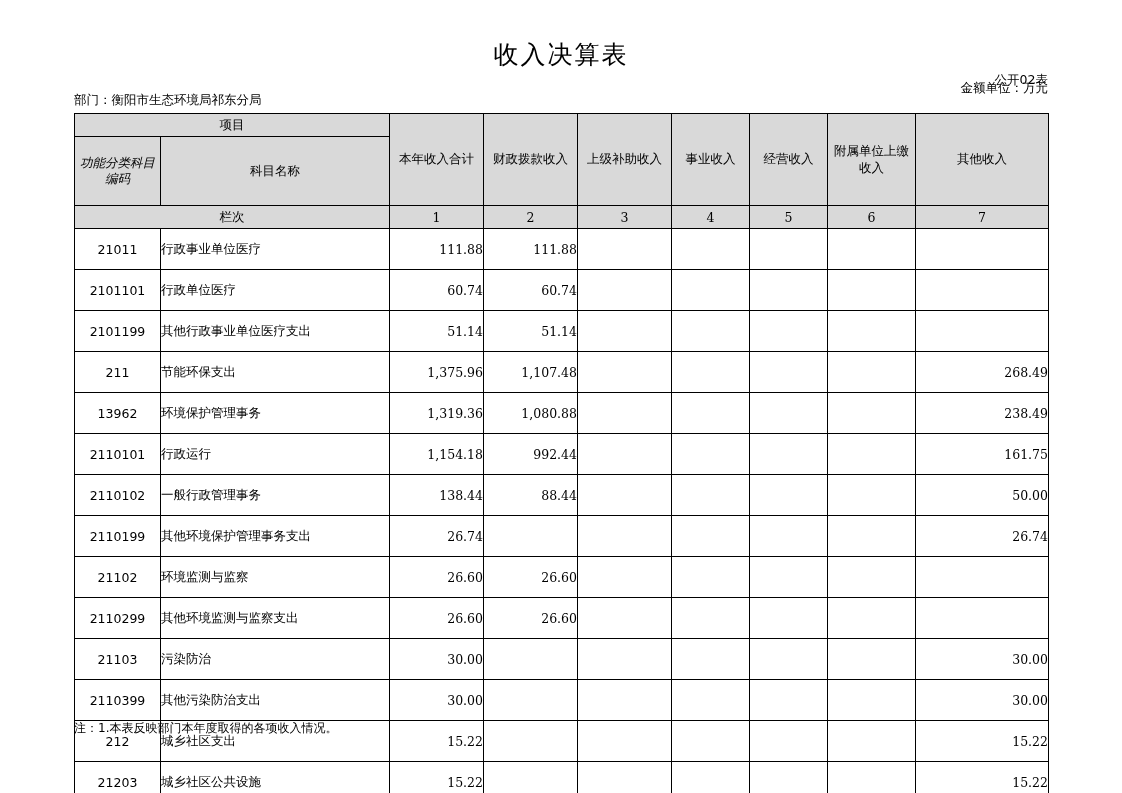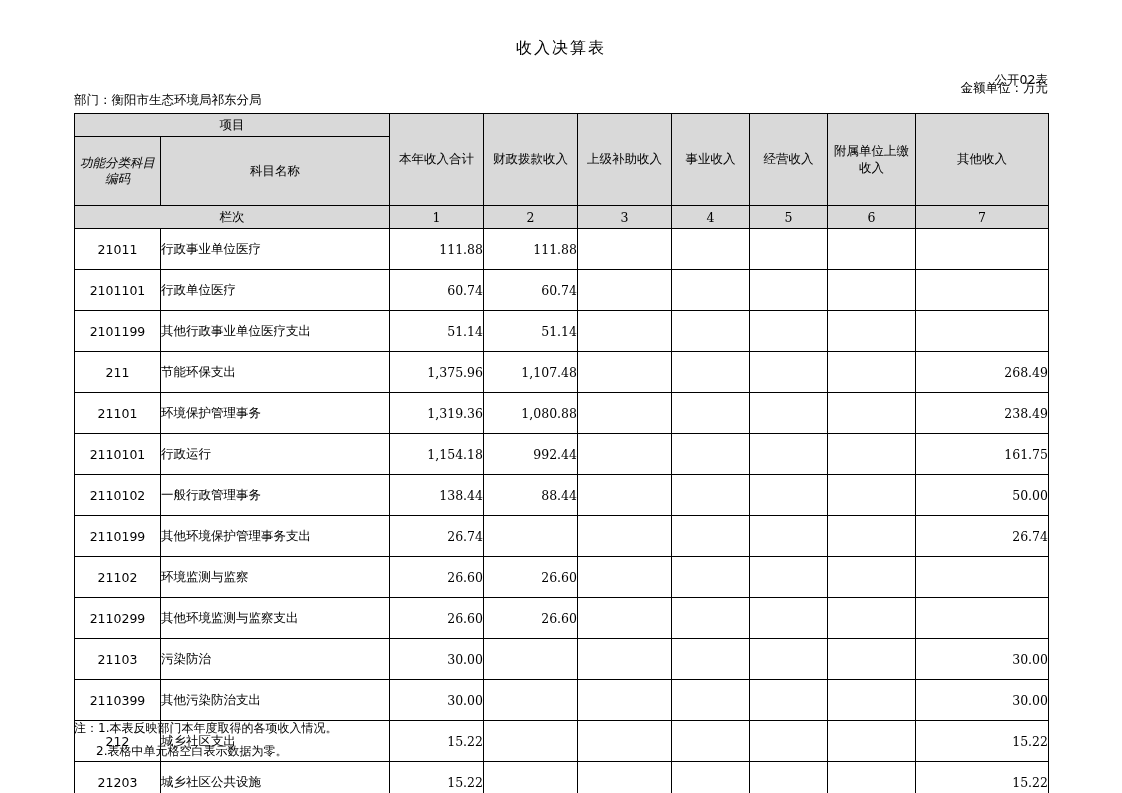--- a/index.html
+++ b/index.html
@@ -20,21 +20,21 @@
     width: 1122px;
     height: 793px;
     box-sizing: border-box;
   }
   .doc-title {
     position: absolute;
     top: 38px;
     left: 0;
     width: 1122px;
     text-align: center;
-    font-size: 16px;
+    font-size: 25px;
     letter-spacing: 2px;
     font-family: "DejaVu Serif", "Liberation Serif", serif;
   }
   .form-code {
     position: absolute;
     top: 72px;
     right: 74px;
     font-size: 12.5px;
     font-family: "DejaVu Sans", "Liberation Sans", sans-serif;
   }
@@ -203,21 +203,21 @@
           <td class="cell-name lvl1">节能环保支出</td>
           <td class="cell-num">1,375.96</td>
           <td class="cell-num">1,107.48</td>
           <td class="cell-num"></td>
           <td class="cell-num"></td>
           <td class="cell-num"></td>
           <td class="cell-num"></td>
           <td class="cell-num">268.49</td>
         </tr>
         <tr>
-          <td class="cell-code">21101</td>
+          <td class="cell-code">13962</td>
           <td class="cell-name lvl1">环境保护管理事务</td>
           <td class="cell-num">1,319.36</td>
           <td class="cell-num">1,080.88</td>
           <td class="cell-num"></td>
           <td class="cell-num"></td>
           <td class="cell-num"></td>
           <td class="cell-num"></td>
           <td class="cell-num">238.49</td>
         </tr>
         <tr>
@@ -317,16 +317,15 @@
           <td class="cell-num"></td>
           <td class="cell-num"></td>
           <td class="cell-num"></td>
           <td class="cell-num">15.22</td>
         </tr>
       </tbody>
   </table>
 
   <div class="notes">
     <div class="n1">注：1.本表反映部门本年度取得的各项收入情况。</div>
-    <div class="n2">2.表格中单元格空白表示数据为零。</div>
   </div>
 
 </div>
 
 </body></html>

